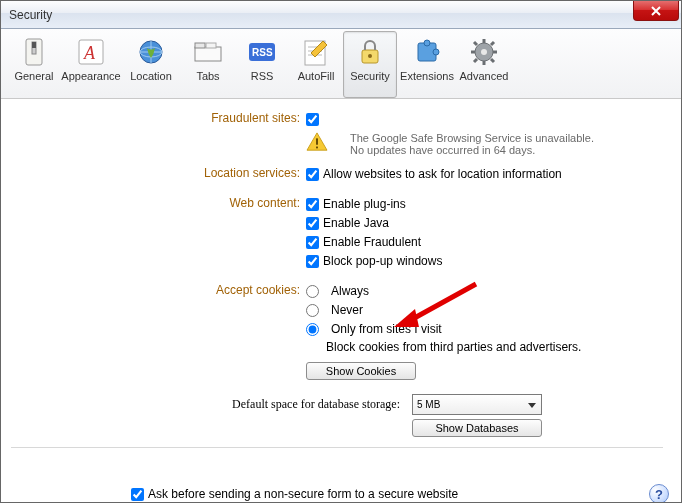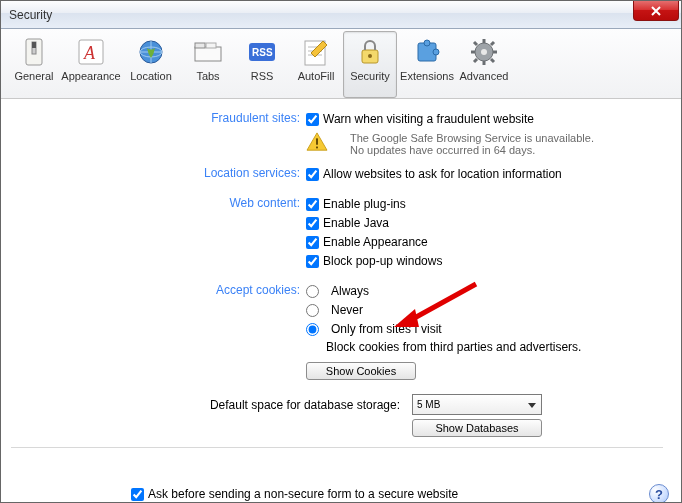--- a/index.html
+++ b/index.html
@@ -85,21 +85,21 @@
   .row {
     display: flex;
     align-items: flex-start;
     margin-bottom: 2px;
   }
   .row .label-col {
     width: 295px;
     text-align: right;
     padding-right: 6px;
     padding-top: 2px;
-    color: #3b82f6;
+    color: #a16207;
   }
   .row .ctrl-col {
     flex: 1;
     padding-top: 0;
   }
   .chk {
     display: flex;
     align-items: center;
     gap: 4px;
     margin: 1px 0;
@@ -185,21 +185,21 @@
     top: 180px;
     width: 90px;
     height: 50px;
     pointer-events: none;
   }
   .section-gap { height: 8px; }
   .db-row {
      display:flex; align-items:center; justify-content:flex-start;
      gap: 6px; margin: 4px 0 4px 0;
   }
-  .db-row .spacer { width: 395px; text-align:right; padding-right:6px;}
+  .db-row .spacer { width: 395px; text-align:right; padding-right:6px;font-family:Liberation Serif, serif;}
 </style>
 </head>
 <body>
 
 <div class="titlebar">
   <span class="title">Security</span>
   <div class="close-btn">
     <svg width="12" height="10" viewBox="0 0 12 10">
       <path d="M2 1 L10 9 M10 1 L2 9" stroke="#fff" stroke-width="2" fill="none"></path>
     </svg>
@@ -309,21 +309,20 @@
   </div>
 </div>
 
 <div class="content">
 
   <div class="row">
     <div class="label-col">Fraudulent sites:</div>
     <div class="ctrl-col">
       <label class="chk">
         <input type="checkbox" checked="" style="">
-        <span>Warn when visiting a fraudulent website</span>
       </label>
       <div class="warnbox">
         <svg class="warn-icon" viewBox="0 0 24 22">
           <path d="M12 1 L23 20 L1 20 Z" fill="#f6c933" stroke="#c79a12"></path>
           <rect x="11" y="7" width="2" height="7" fill="#5a4200"></rect>
           <rect x="11" y="16" width="2" height="2" fill="#5a4200"></rect>
         </svg>
         <div>
           <div>The Google Safe Browsing Service is unavailable.</div>
           <div>No updates have occurred in 64 days.</div>
@@ -350,21 +349,21 @@
       <label class="chk">
         <input type="checkbox" checked="" style="">
         <span>Enable plug-ins</span>
       </label>
       <label class="chk">
         <input type="checkbox" checked="" style="">
         <span>Enable Java</span>
       </label>
       <label class="chk">
         <input type="checkbox" checked="" style="">
-        <span>Enable Appearance</span>
+        <span>Enable Fraudulent</span>
       </label>
       <label class="chk">
         <input type="checkbox" checked="" style="">
         <span>Block pop-up windows</span>
       </label>
     </div>
   </div>
 
   <div class="section-gap"></div>
 

